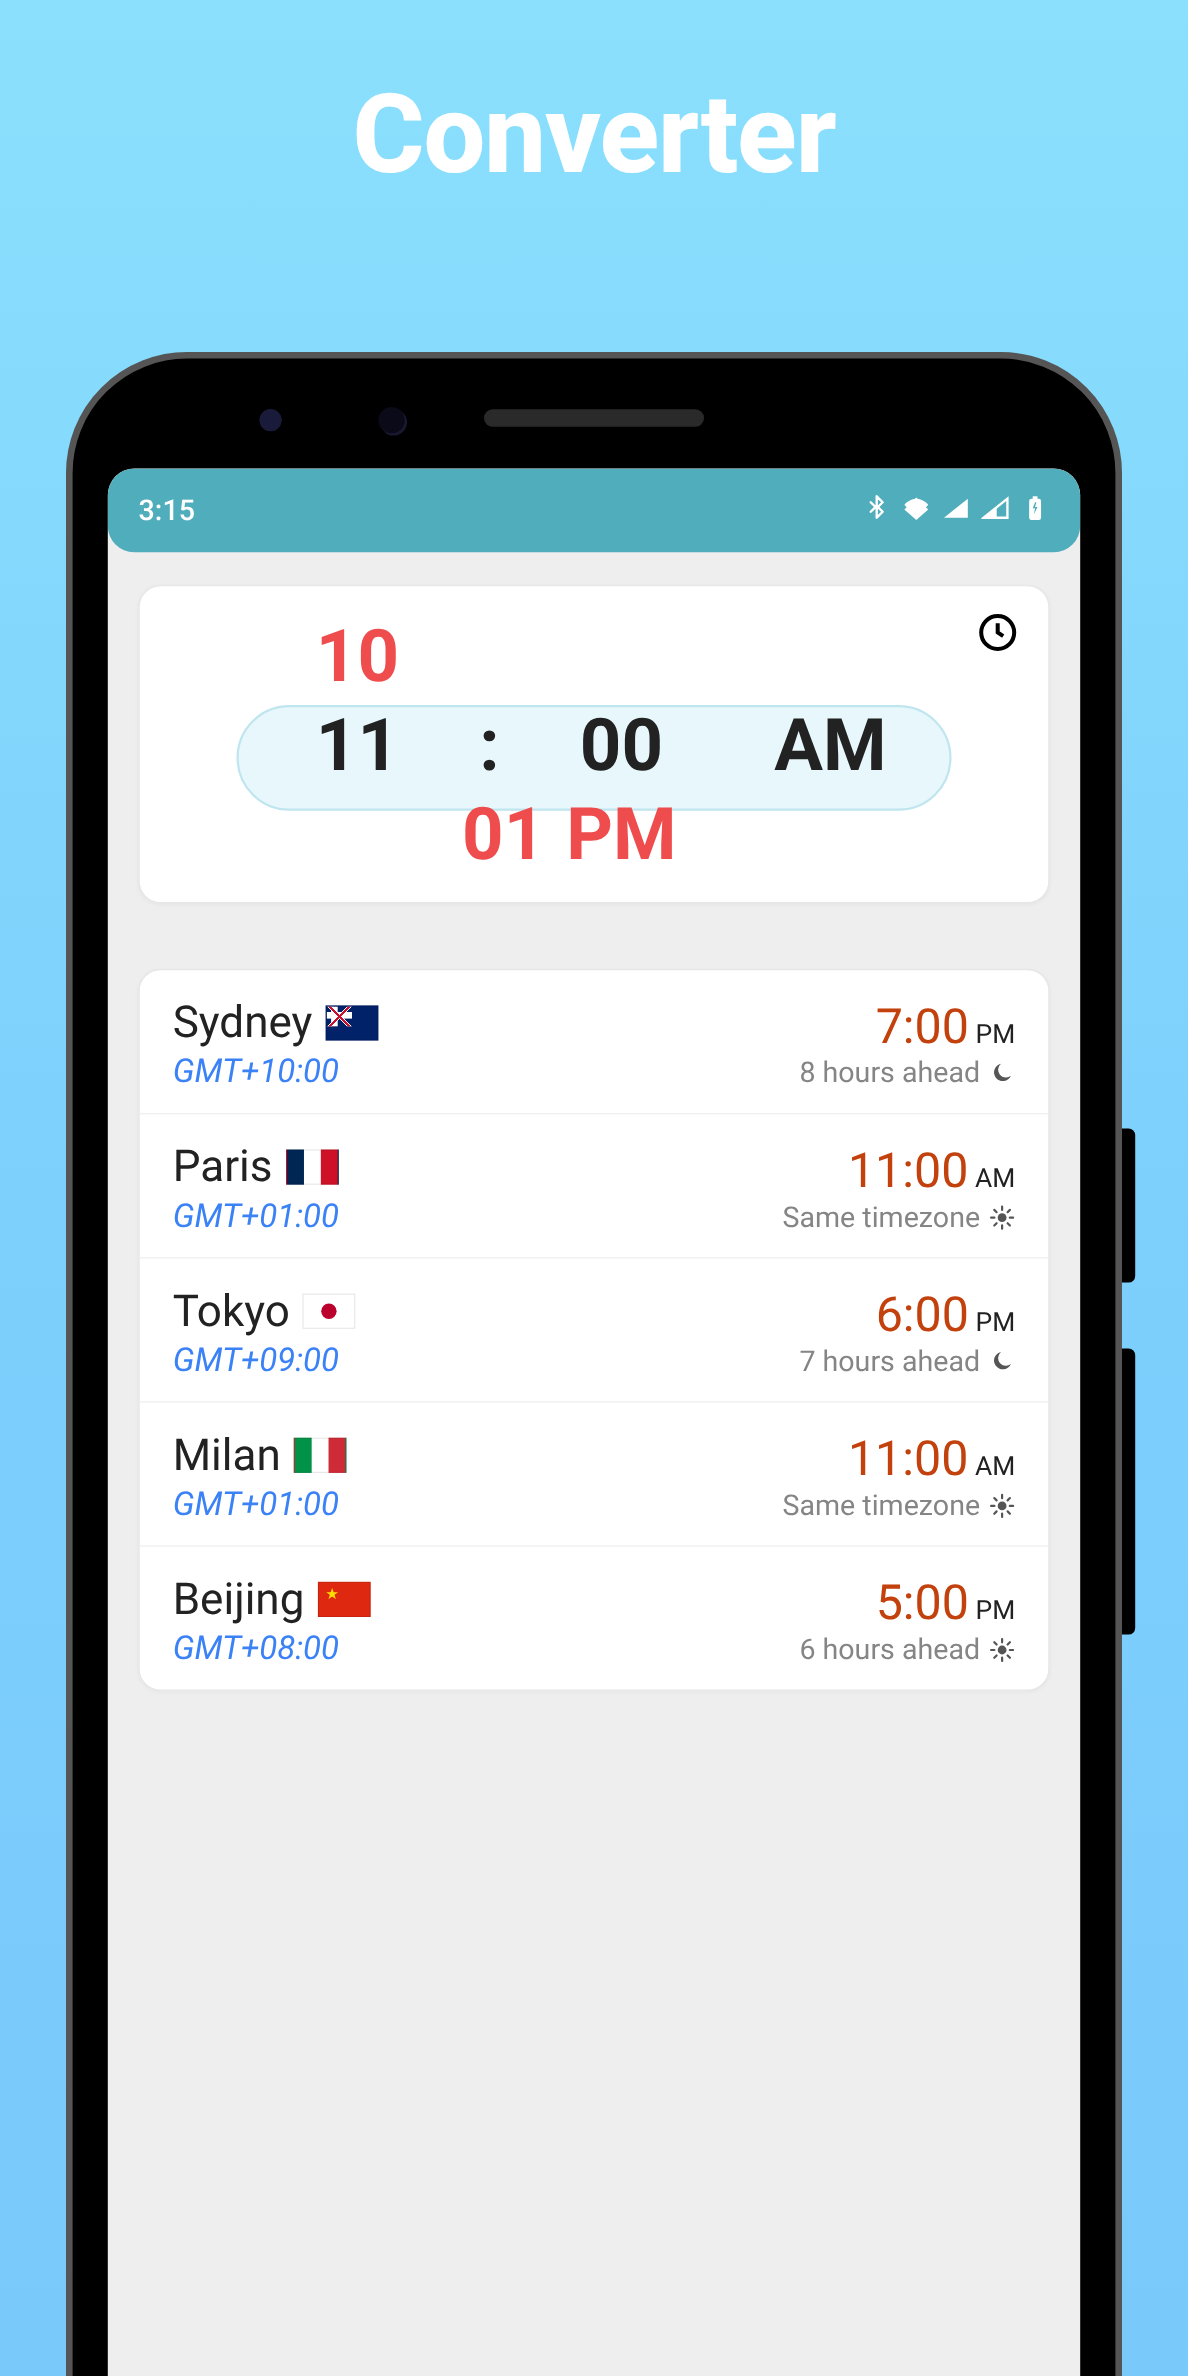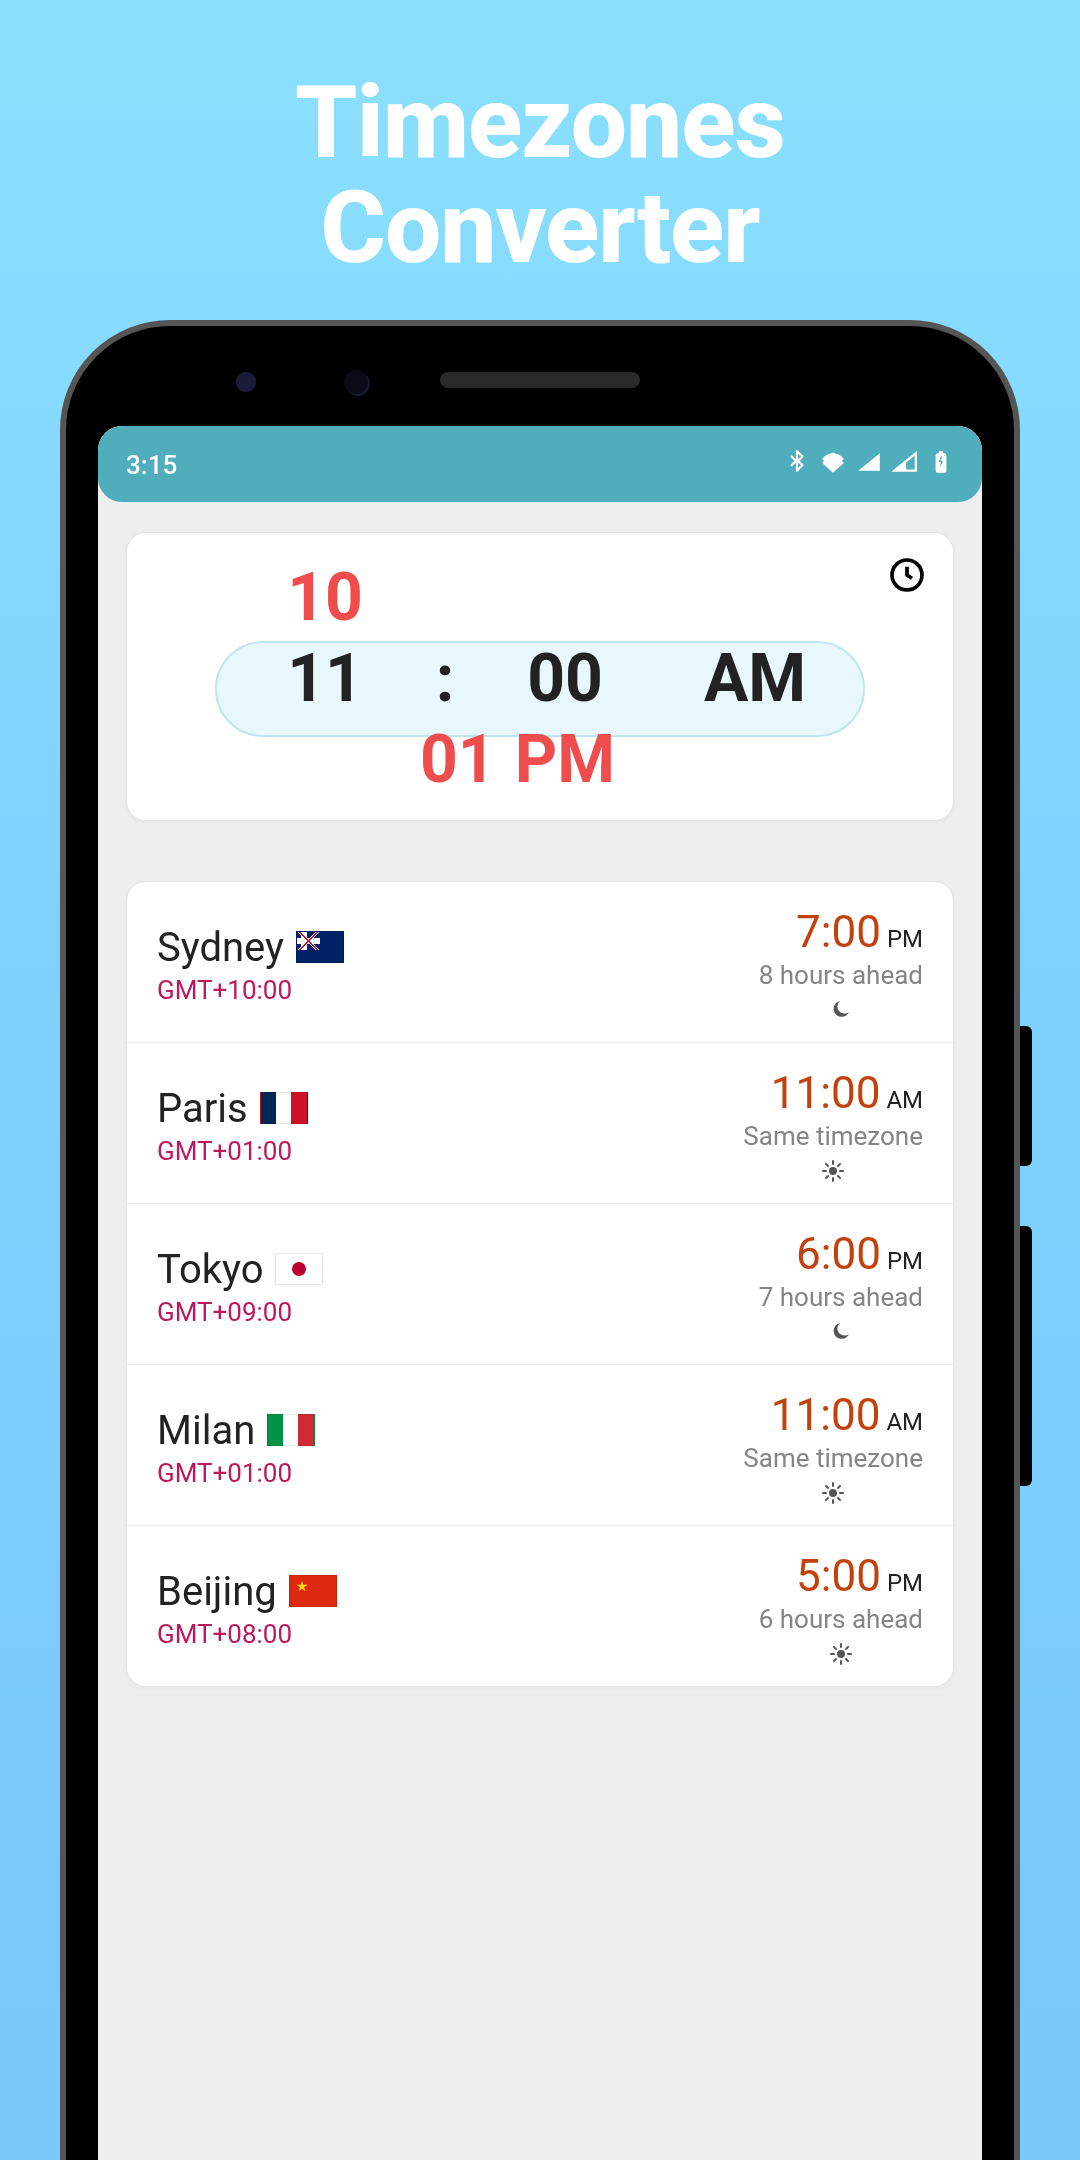--- a/index.html
+++ b/index.html
@@ -152,26 +152,26 @@
     display: flex;
     justify-content: space-between;
     align-items: center;
     padding: 24px 30px 20px 30px;
     border-bottom: 1px solid #ececec;
     cursor: pointer;
   }
   .city-row:last-child { border-bottom: none; }
   .city-left .name-line { display: flex; align-items: center; gap: 12px; }
   .city-name { font-size: 40px; font-weight: 400; color: #222; }
-  .city-gmt { font-size: 26px; color: #be185d; margin-top: 4px; }
+  .city-gmt { font-size: 30px; color: #3b82f6; margin-top: 4px; font-style: italic; }
   .city-right { text-align: right; }
   .time-line { display:flex; align-items:baseline; justify-content:flex-end; gap:6px; }
   .city-time { font-size: 44px; color: #c2410c; font-weight: 400; }
   .city-ampm { font-size: 24px; color: #222; }
-  .city-offset-line { display:flex; align-items:center; justify-content:flex-end; gap:8px; margin-top:2px;flex-direction:column;}
+  .city-offset-line { display:flex; align-items:center; justify-content:flex-end; gap:8px; margin-top:2px;}
   .city-offset { font-size: 26px; color: #858585; }
   .dn-icon { width: 24px; height: 24px; }
   .dn-icon svg { width:24px; height:24px; }
 
   .flag { width: 48px; height: 32px; display:inline-block; border:1px solid rgba(0,0,0,.1); position:relative; overflow:hidden;}
   
   .flag-au { background: #012169; }
   .flag-au::before { content:""; position:absolute; inset:0; background:
     linear-gradient(45deg, transparent 45%, #fff 45%, #fff 55%, transparent 55%),
     linear-gradient(-45deg, transparent 45%, #fff 45%, #fff 55%, transparent 55%); width:50%; height:60%;}
@@ -186,21 +186,20 @@
   .flag-jp { background:#fff; }
   .flag-jp::after{content:"";position:absolute;left:50%;top:50%;width:14px;height:14px;background:#bc002d;border-radius:50%;transform:translate(-50%,-50%);}
   .flag-it { background: linear-gradient(90deg,#009246 0 33%, #fff 33% 66%, #ce2b37 66%); }
   .flag-cn { background:#de2910; }
   .flag-cn::after{content:"★";position:absolute;left:6px;top:2px;color:#ffde00;font-size:14px;}
 </style>
 </head>
 <body>
 
 <div class="promo-title">
-  <div>Timezones</div>
   <div>Converter</div>
 </div>
 
 <div class="phone">
   <div class="cam2"></div>
   <div class="side-btn b1"></div>
   <div class="side-btn b2"></div>
 
   <div class="screen">
 

